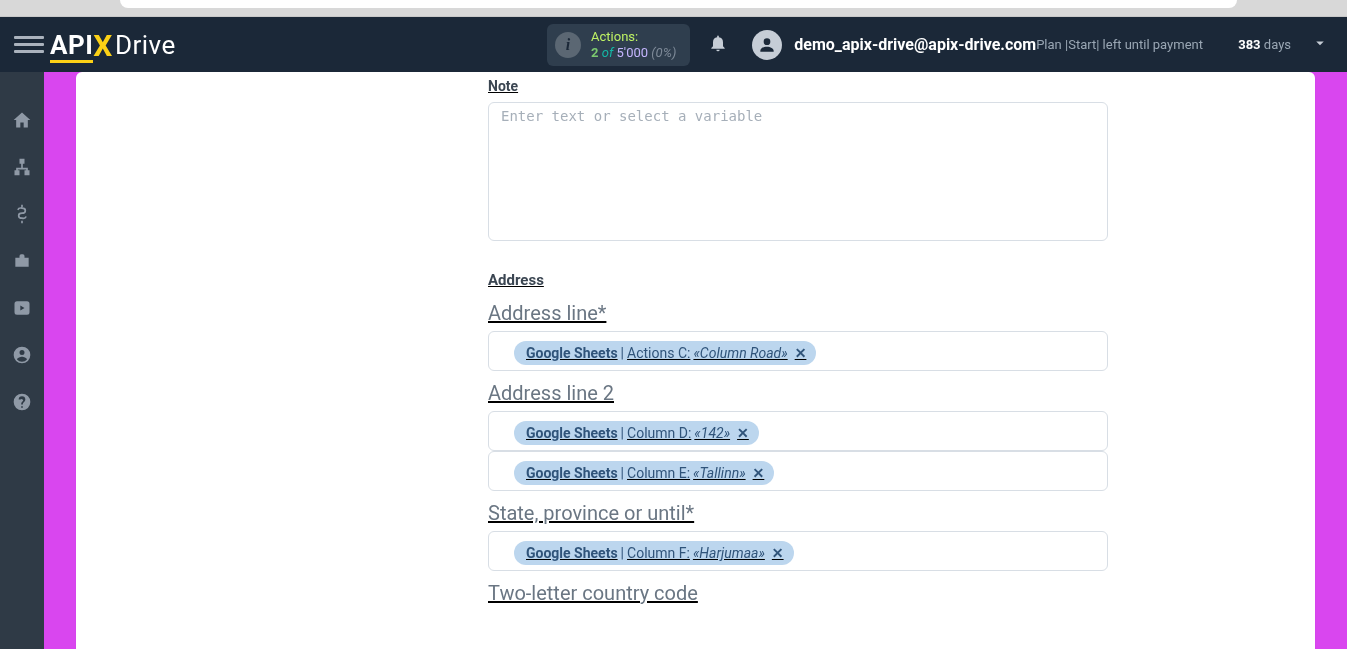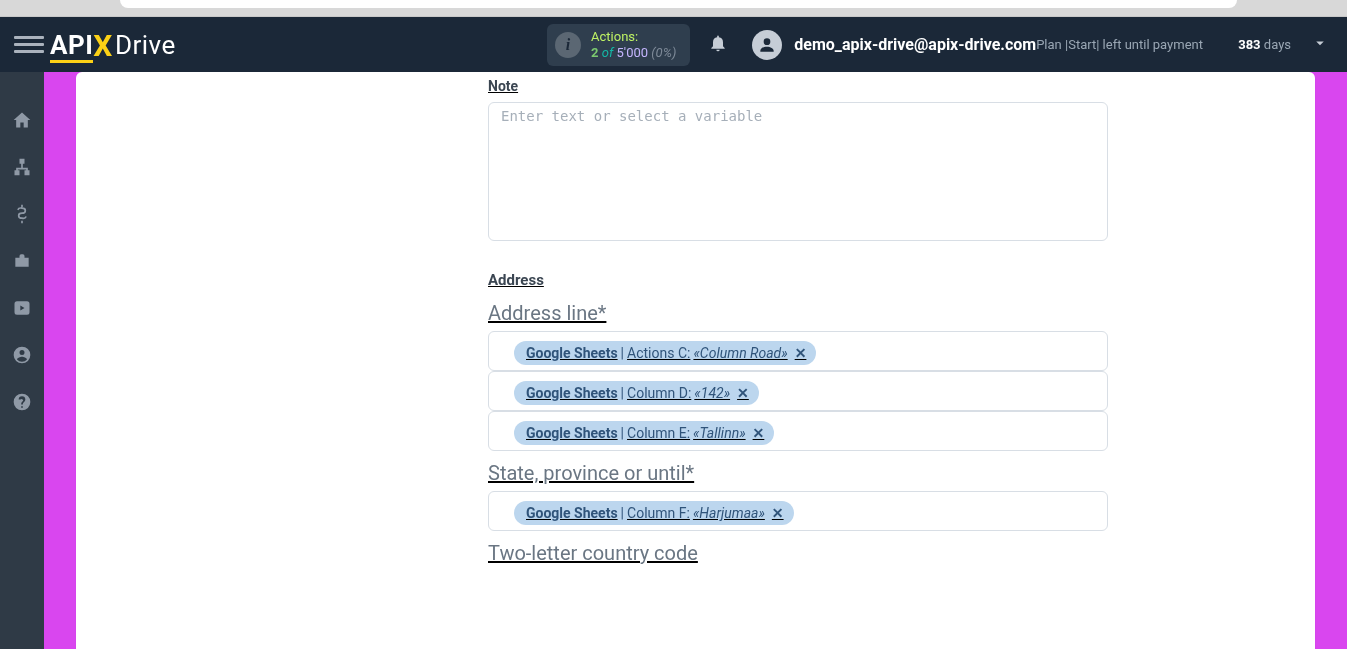--- a/index.html
+++ b/index.html
@@ -149,20 +149,21 @@
 
         <div class="section-label">Address</div>
 
         <div class="sublabel">Address line*</div>
         <div class="pill-input">
           <span class="pill">
             <span class="src">Google Sheets</span> | <span class="col">Actions C:</span> <span class="val">«Column Road»</span> <span class="x">✕</span>
           </span>
         </div>
 
+        <div class="sublabel">Address line 2</div>
         <div class="pill-input">
           <span class="pill">
             <span class="src">Google Sheets</span> | <span class="col">Column D:</span> <span class="val">«142»</span> <span class="x">✕</span>
           </span>
         </div>
 
         <div class="pill-input">
           <span class="pill">
             <span class="src">Google Sheets</span> | <span class="col">Column E:</span> <span class="val">«Tallinn»</span> <span class="x">✕</span>
           </span>

